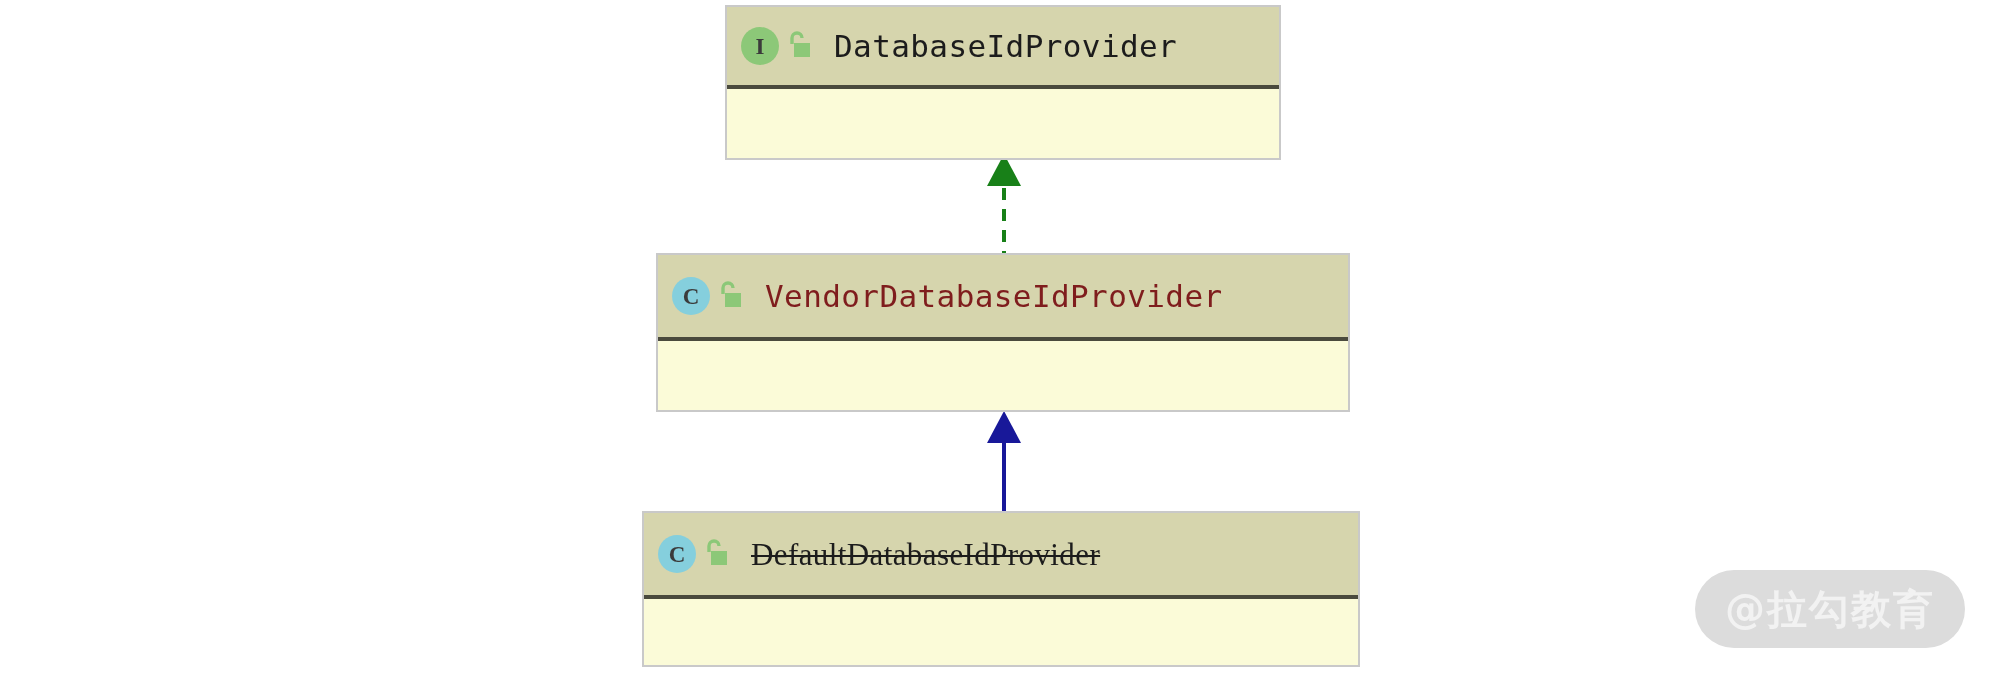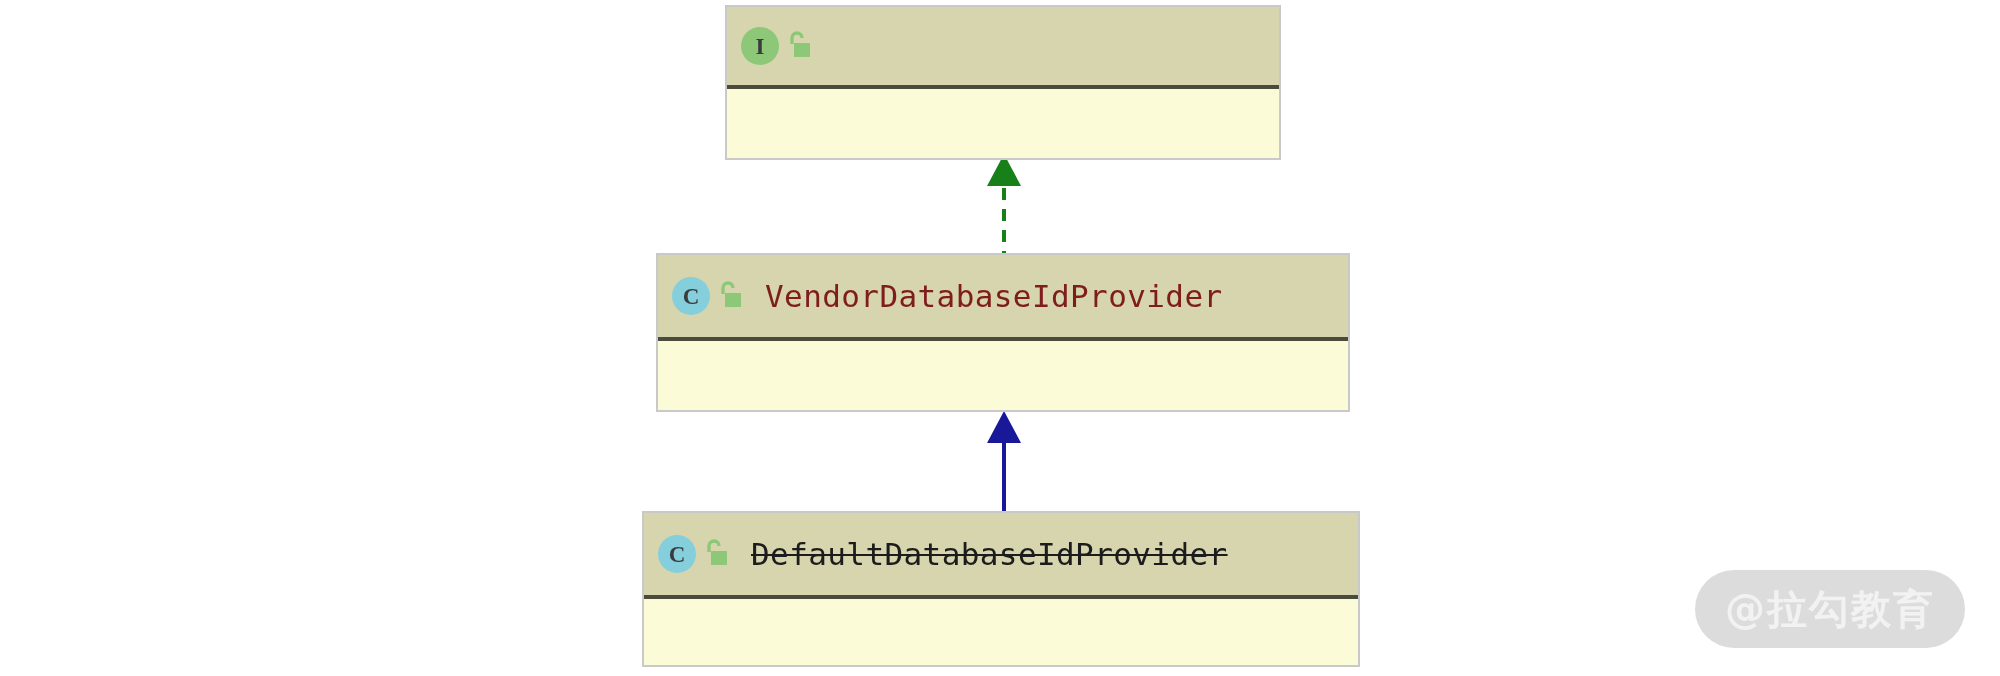--- a/index.html
+++ b/index.html
@@ -77,21 +77,21 @@
   .class-name {
     margin-left: 22px;
     font-family: "DejaVu Sans Mono", "Liberation Mono", monospace;
     font-size: 31px;
     letter-spacing: 0.4px;
     white-space: nowrap;
     line-height: 1;
   }
   .class-name.plain      { color: #1c1c1c; }
   .class-name.linkblue   { color: #7f1d1d; }
-  .class-name.deprecated { color: #1c1c1c; text-decoration: line-through; text-decoration-thickness: 2px; }
+  .class-name.deprecated { color: #1c1c1c; text-decoration: line-through; text-decoration-thickness: 2px; font-family: Liberation Serif, serif; }
 
   
   .connector { position: absolute; }
 
   
   .watermark {
     position: absolute;
     display: flex;
     align-items: center;
     justify-content: center;
@@ -126,20 +126,21 @@
 
   <div class="uml-box" style="left:725px; top:5px; width:556px; height:155px;">
     <div class="uml-header" style="height:82px;">
       <span class="type-badge iface">I</span>
       <span class="lock-icon">
         <svg width="26" height="30" viewBox="0 0 26 30">
           <path d="M6 13 L6 7 A5 5 0 0 1 16 7" fill="none" stroke="#8cc878" stroke-width="3.4"></path>
           <rect x="8" y="12" width="16" height="14" fill="#8cc878"></rect>
         </svg>
       </span>
+      <span class="class-name plain">DatabaseIdProvider</span>
     </div>
     <div class="uml-body" style="height:69px;"></div>
   </div>
 
   <div class="uml-box" style="left:656px; top:253px; width:694px; height:159px;">
     <div class="uml-header" style="height:86px;">
       <span class="type-badge klass">C</span>
       <span class="lock-icon">
         <svg width="26" height="30" viewBox="0 0 26 30">
           <path d="M6 13 L6 7 A5 5 0 0 1 16 7" fill="none" stroke="#8cc878" stroke-width="3.4"></path>

